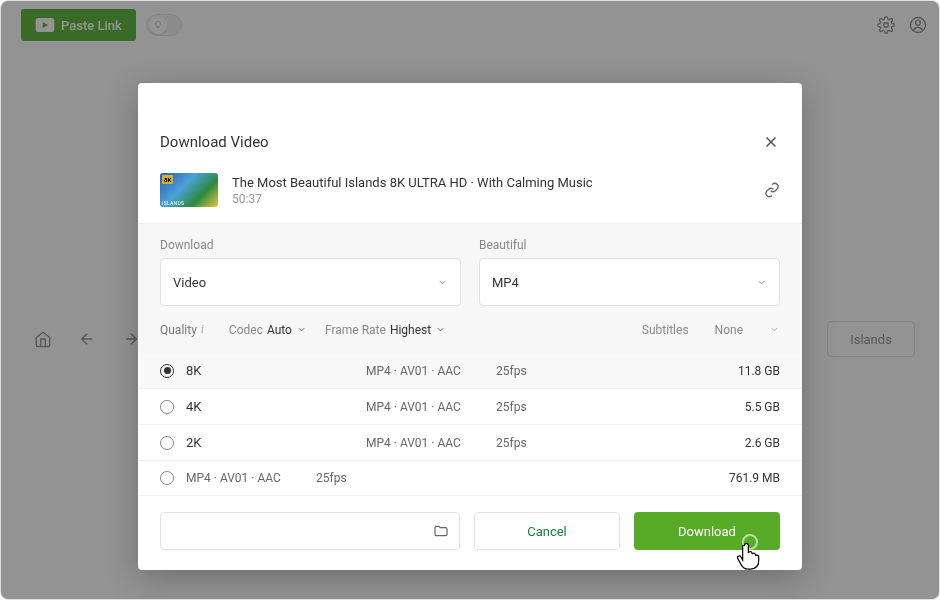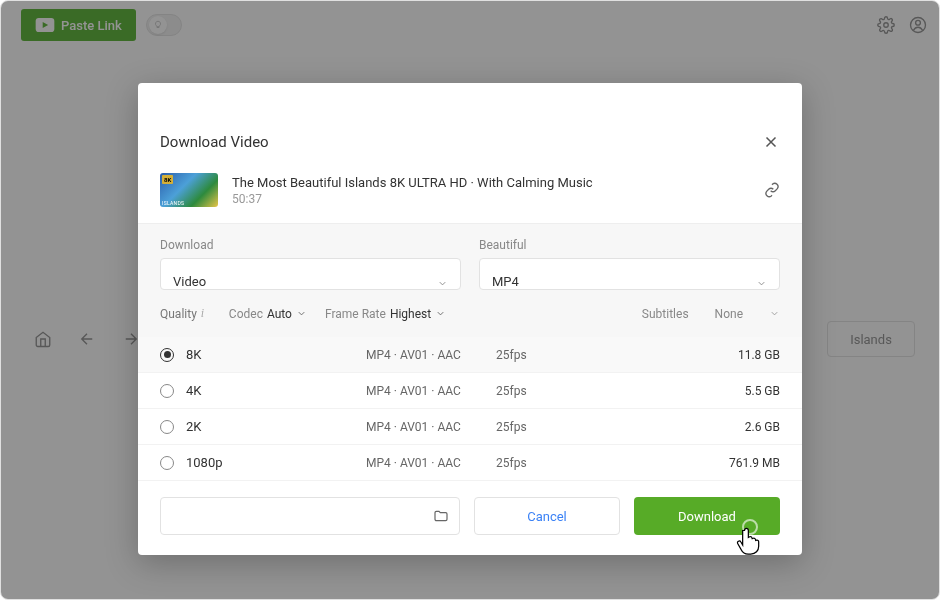--- a/index.html
+++ b/index.html
@@ -198,26 +198,26 @@
       flex: 1;
       font-size: 12px;
       color: #888;
     }
     .select-row {
       display: flex;
       gap: 18px;
     }
     .select-box {
       flex: 1;
-      height: 32px;
+      height: 48px;
       background: #fff;
       border: 1px solid #e2e2e2;
       border-radius: 4px;
       display: flex;
-      align-items: flex-end;
+      align-items: center;
       padding: 0 12px;
       font-size: 13px;
       color: #333;
       cursor: pointer;
       position: relative;
     }
     .select-box .chev {
       margin-left: auto;
       color: #888;
     }
@@ -290,21 +290,21 @@
       margin-left: auto;
       color: #666;
       cursor: pointer;
     }
     .cancel-btn {
       width: 146px;
       height: 38px;
       border: 1px solid #e2e2e2;
       border-radius: 4px;
       background: #fff;
-      color: #3b82f6;
+      color: #15803d;
       font-size: 13px;
       cursor: pointer;
     }
     .download-btn {
       width: 146px;
       height: 38px;
       border: none;
       border-radius: 4px;
       background: #57ab27;
       color: #fff;
@@ -493,21 +493,20 @@
       </div>
       <div class="quality-row">
         <div class="radio"></div>
         <div class="q-name">2K</div>
         <div class="q-codec">MP4 · AV01 · AAC</div>
         <div class="q-fps">25fps</div>
         <div class="q-size">2.6 GB</div>
       </div>
       <div class="quality-row">
         <div class="radio"></div>
-        <div class="q-name">1080p</div>
         <div class="q-codec">MP4 · AV01 · AAC</div>
         <div class="q-fps">25fps</div>
         <div class="q-size">761.9 MB</div>
       </div>
     </div>
 
     <div class="modal-footer">
       <div class="path-input">
         <svg class="folder-ico" width="16" height="16" viewBox="0 0 24 24" fill="none" stroke="currentColor" stroke-width="1.8">
             <path d="M3 7a2 2 0 0 1 2-2h4l2 2h8a2 2 0 0 1 2 2v8a2 2 0 0 1-2 2H5a2 2 0 0 1-2-2z"></path>

